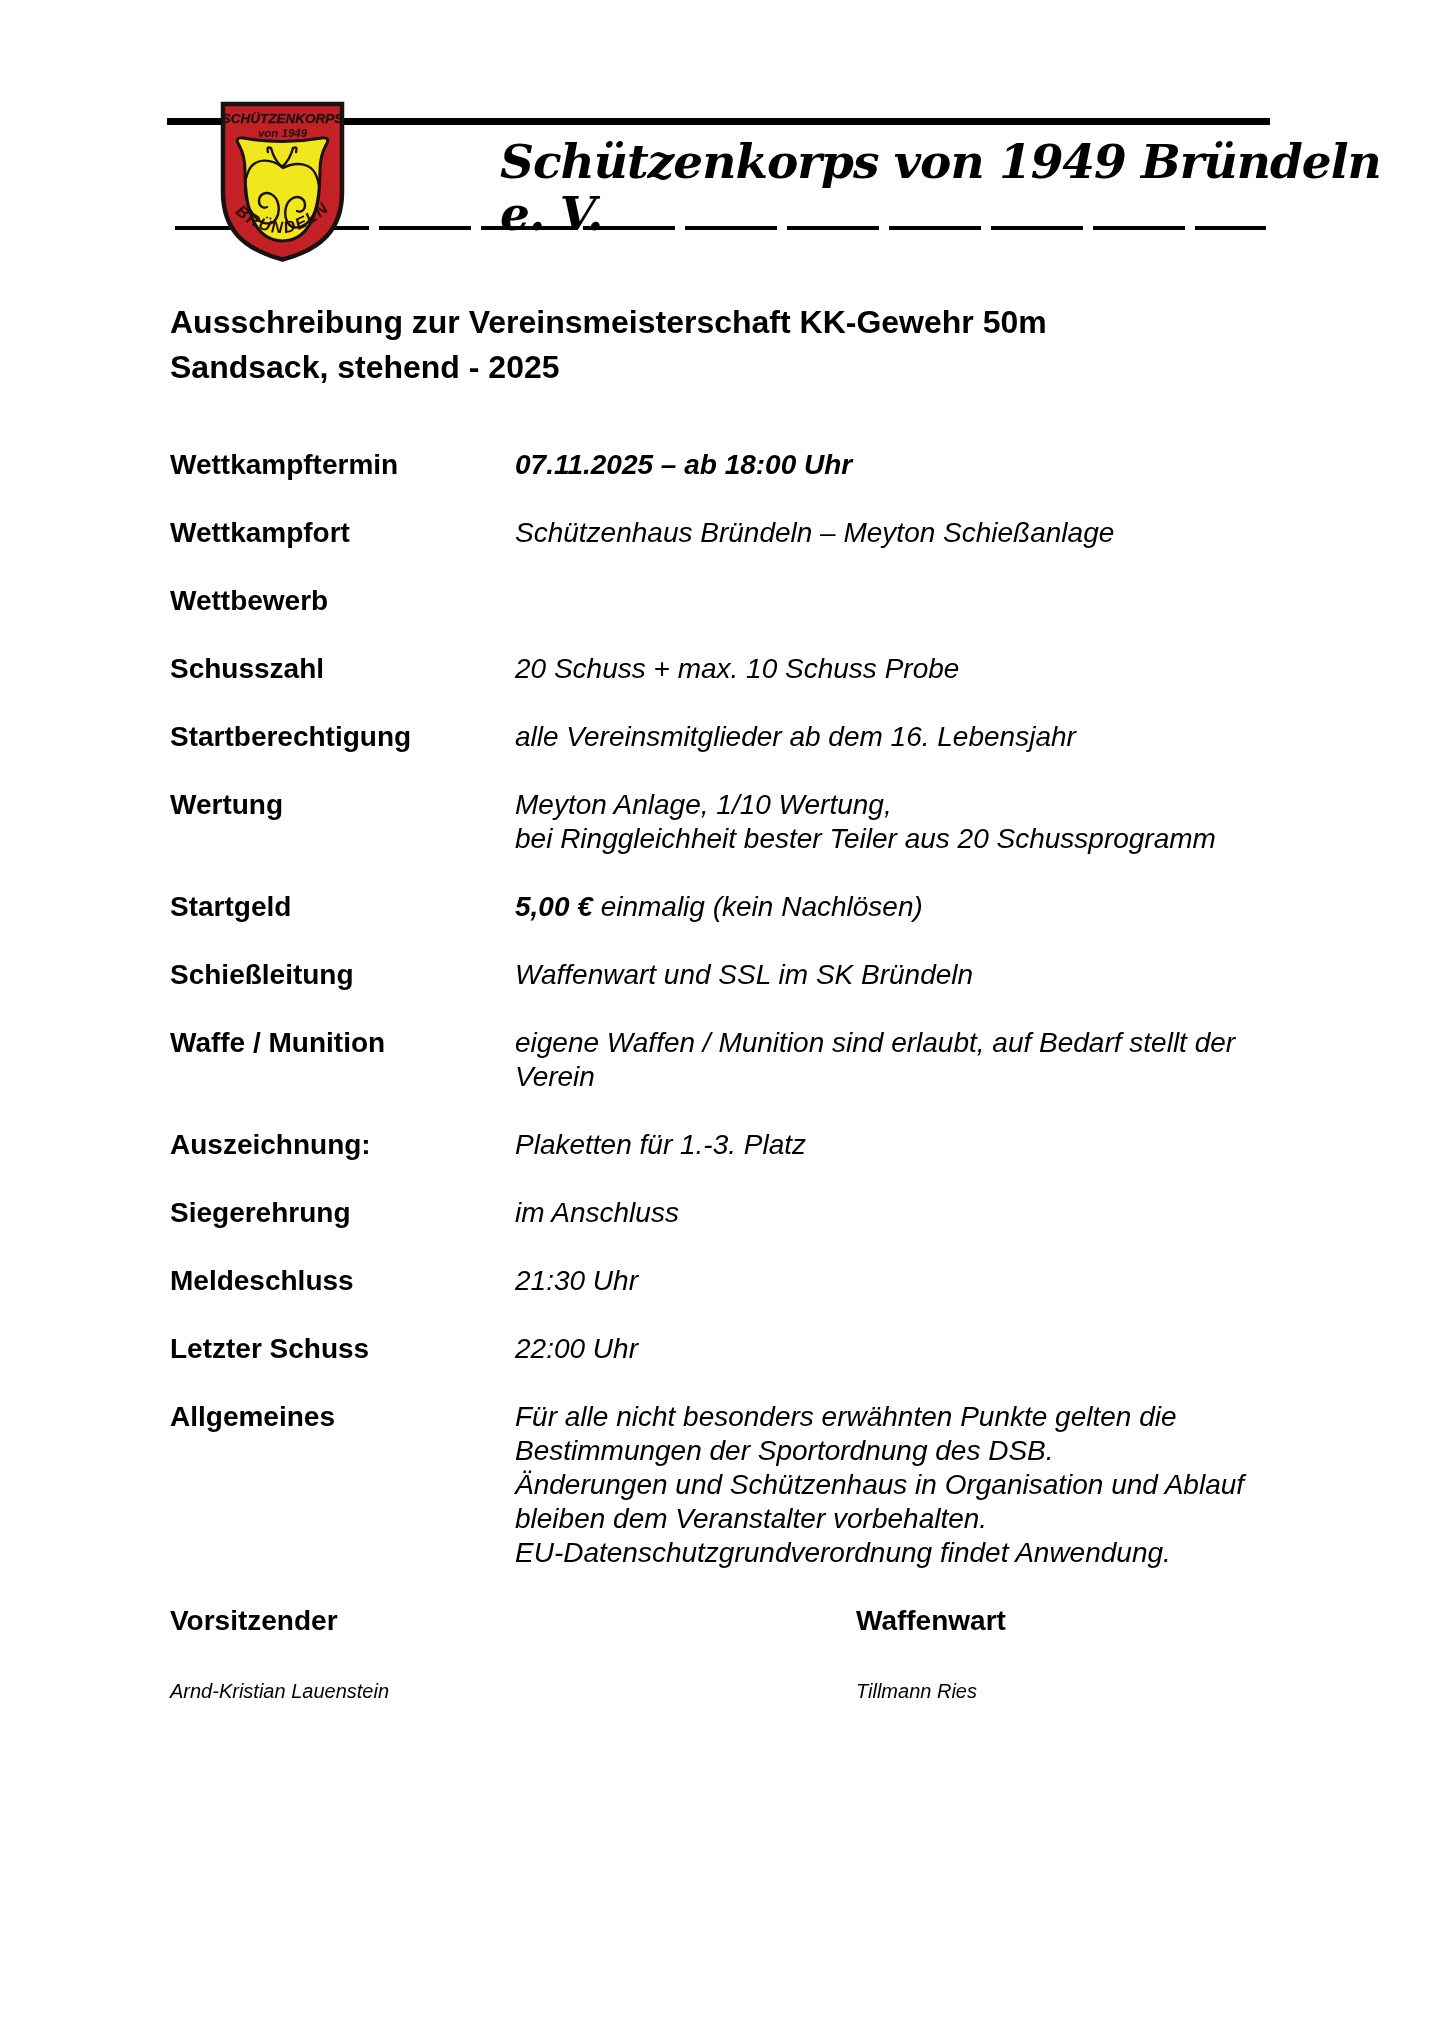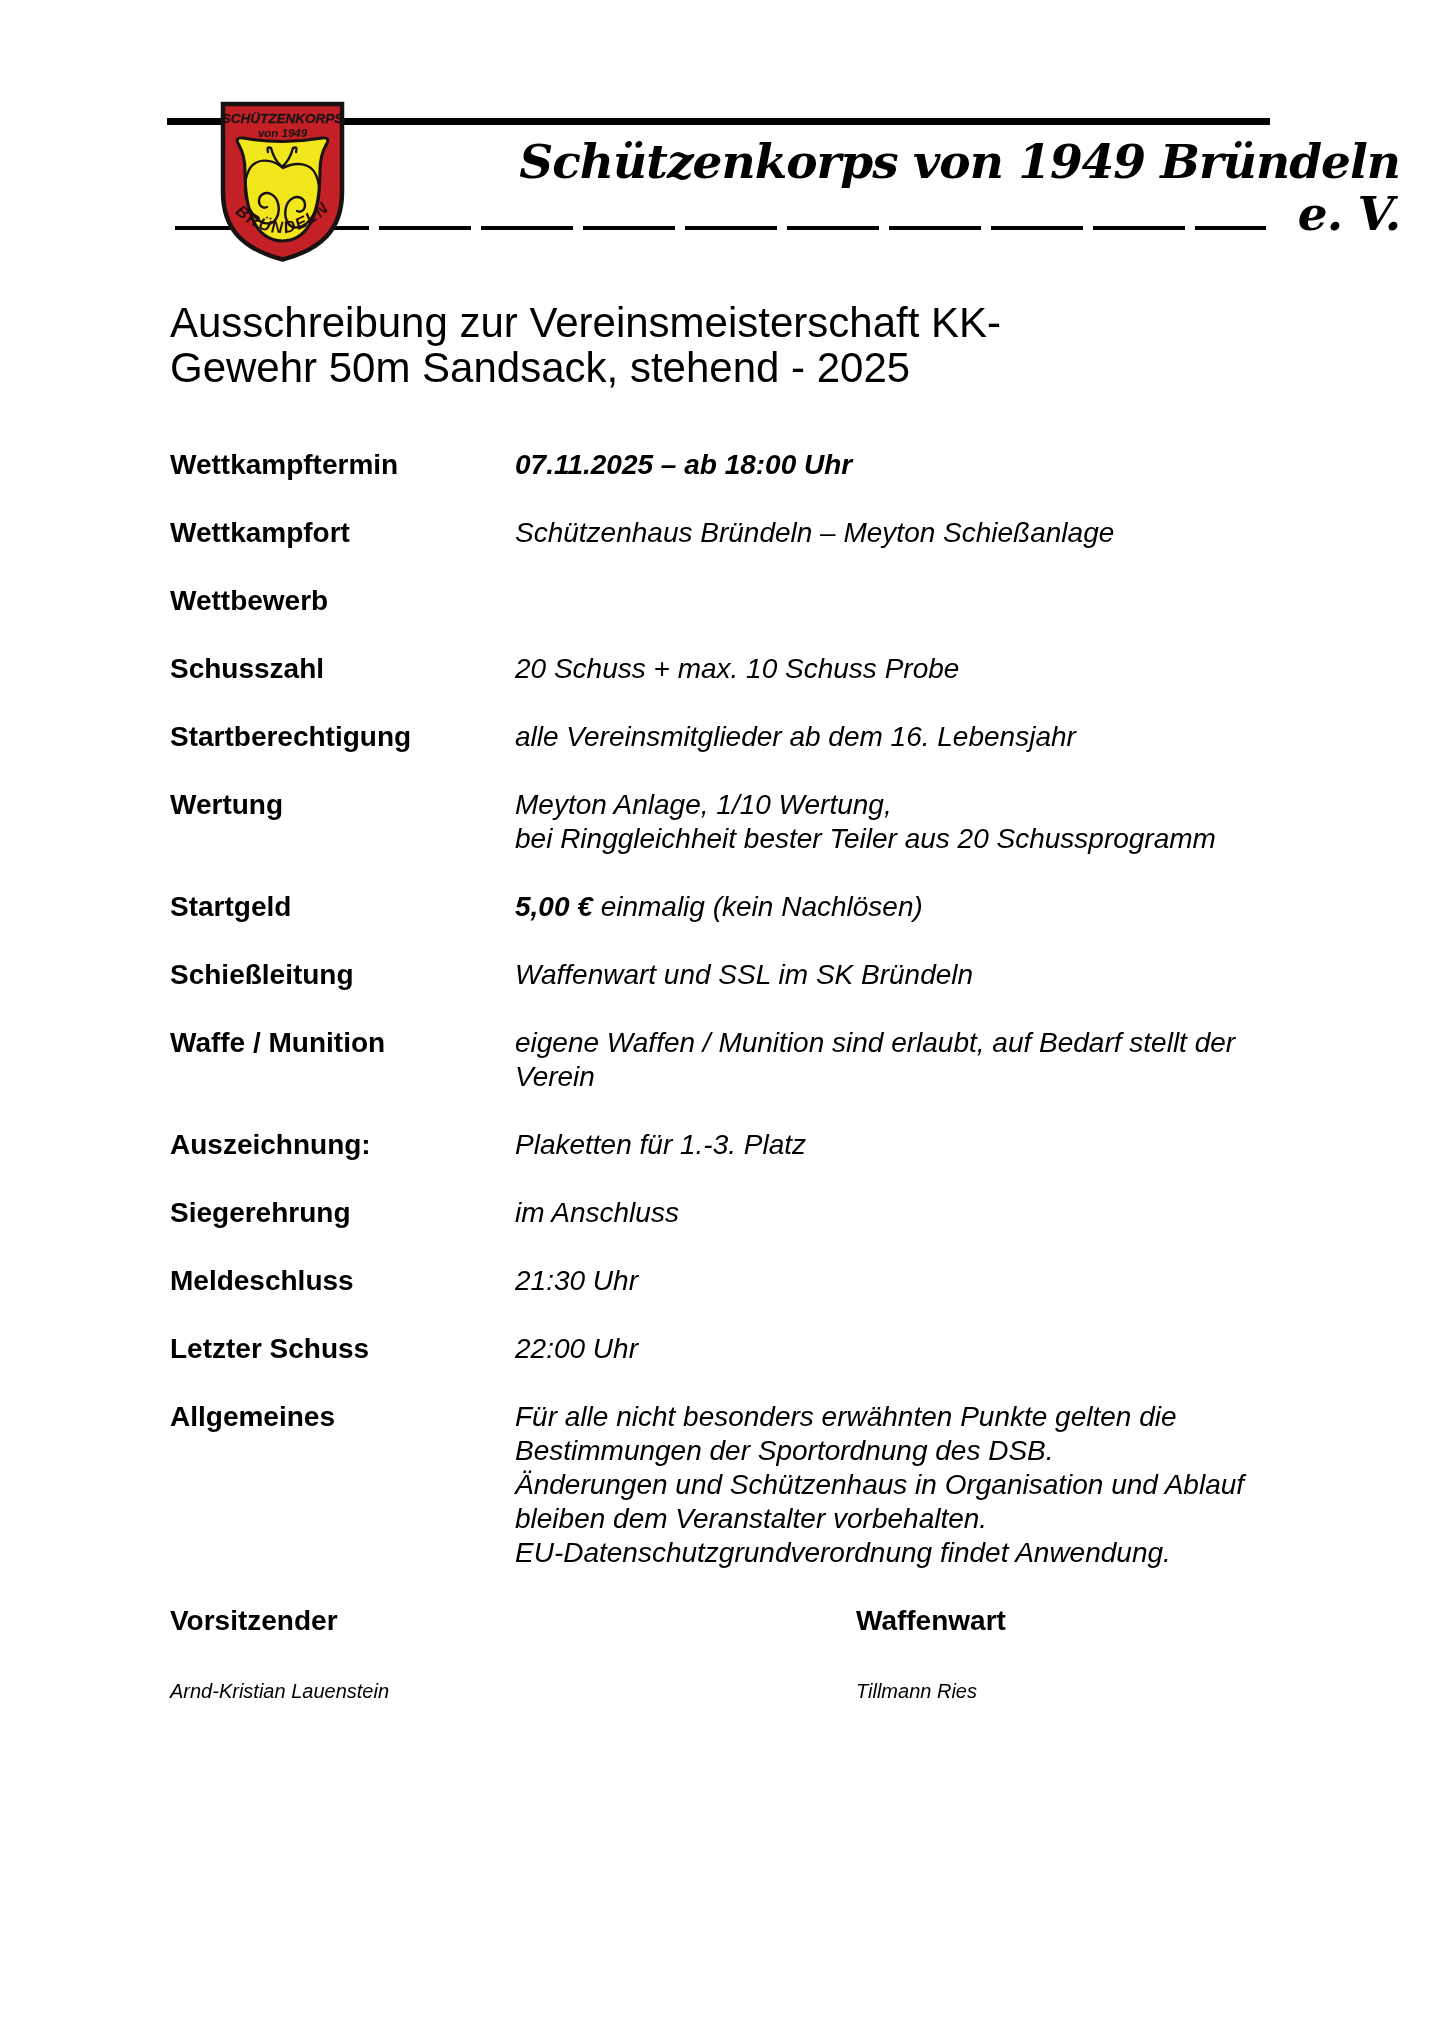--- a/index.html
+++ b/index.html
@@ -24,32 +24,32 @@
     z-index: 1;
   }
   .rule-dashed {
     position: absolute; left: 5px; top: 226px;
     width: 1091px; height: 4px;
     background: repeating-linear-gradient(90deg, #000 0 92px, transparent 92px 102px);
     z-index: 1;
   }
   .org-name {
     position: absolute; left: 330px; top: 136px; width: 900px;
-    text-align: right;
+    text-align: left;
     font-family: "DejaVu Serif", serif;
     font-style: italic; font-weight: bold;
     font-size: 47px; line-height: 1.1;
     letter-spacing: -1px;
     z-index: 2;
   }
   .crest { position: absolute; left: 47px; top: 100px; width: 131px; height: 163px; z-index: 3; }
 
   
   .doc-title {
-    font-size: 42px; font-weight: normal; line-height: 45px;
+    font-size: 32px; font-weight: bold; line-height: 45px;
     margin: 0 0 58px 0; max-width: 960px;
   }
 
   
   .row { display: flex; margin-bottom: 34px; }
   .row-extra-gap { margin-top: 33px; }
   .row-label {
     flex: 0 0 345px; font-weight: bold; font-size: 28px; line-height: 34px;
   }
   .row-value { font-size: 28px; line-height: 34px; max-width: 755px; }

